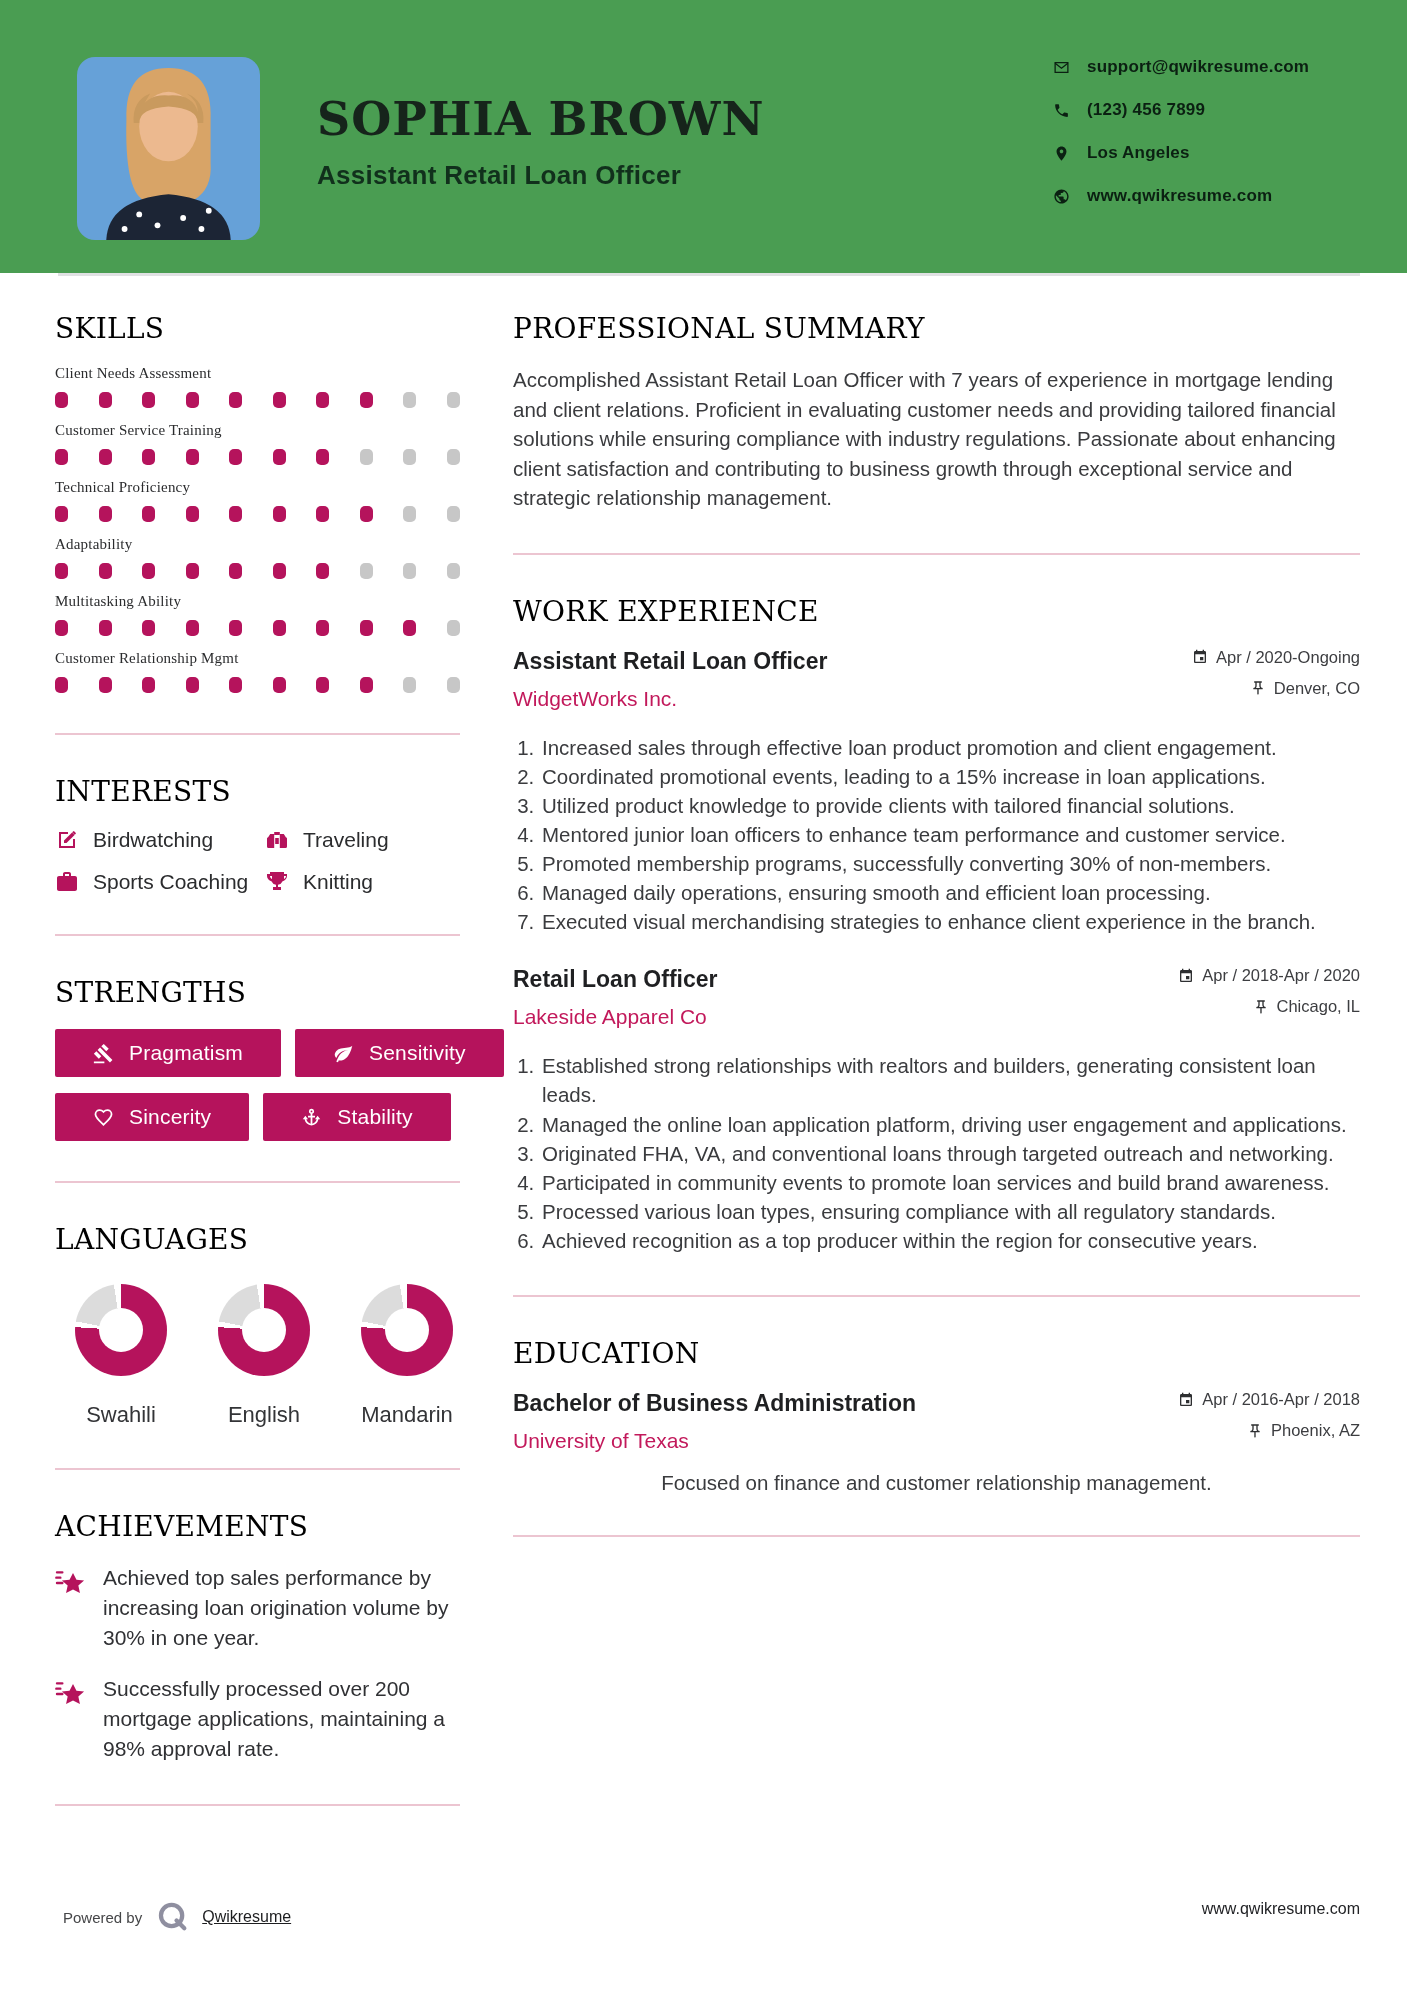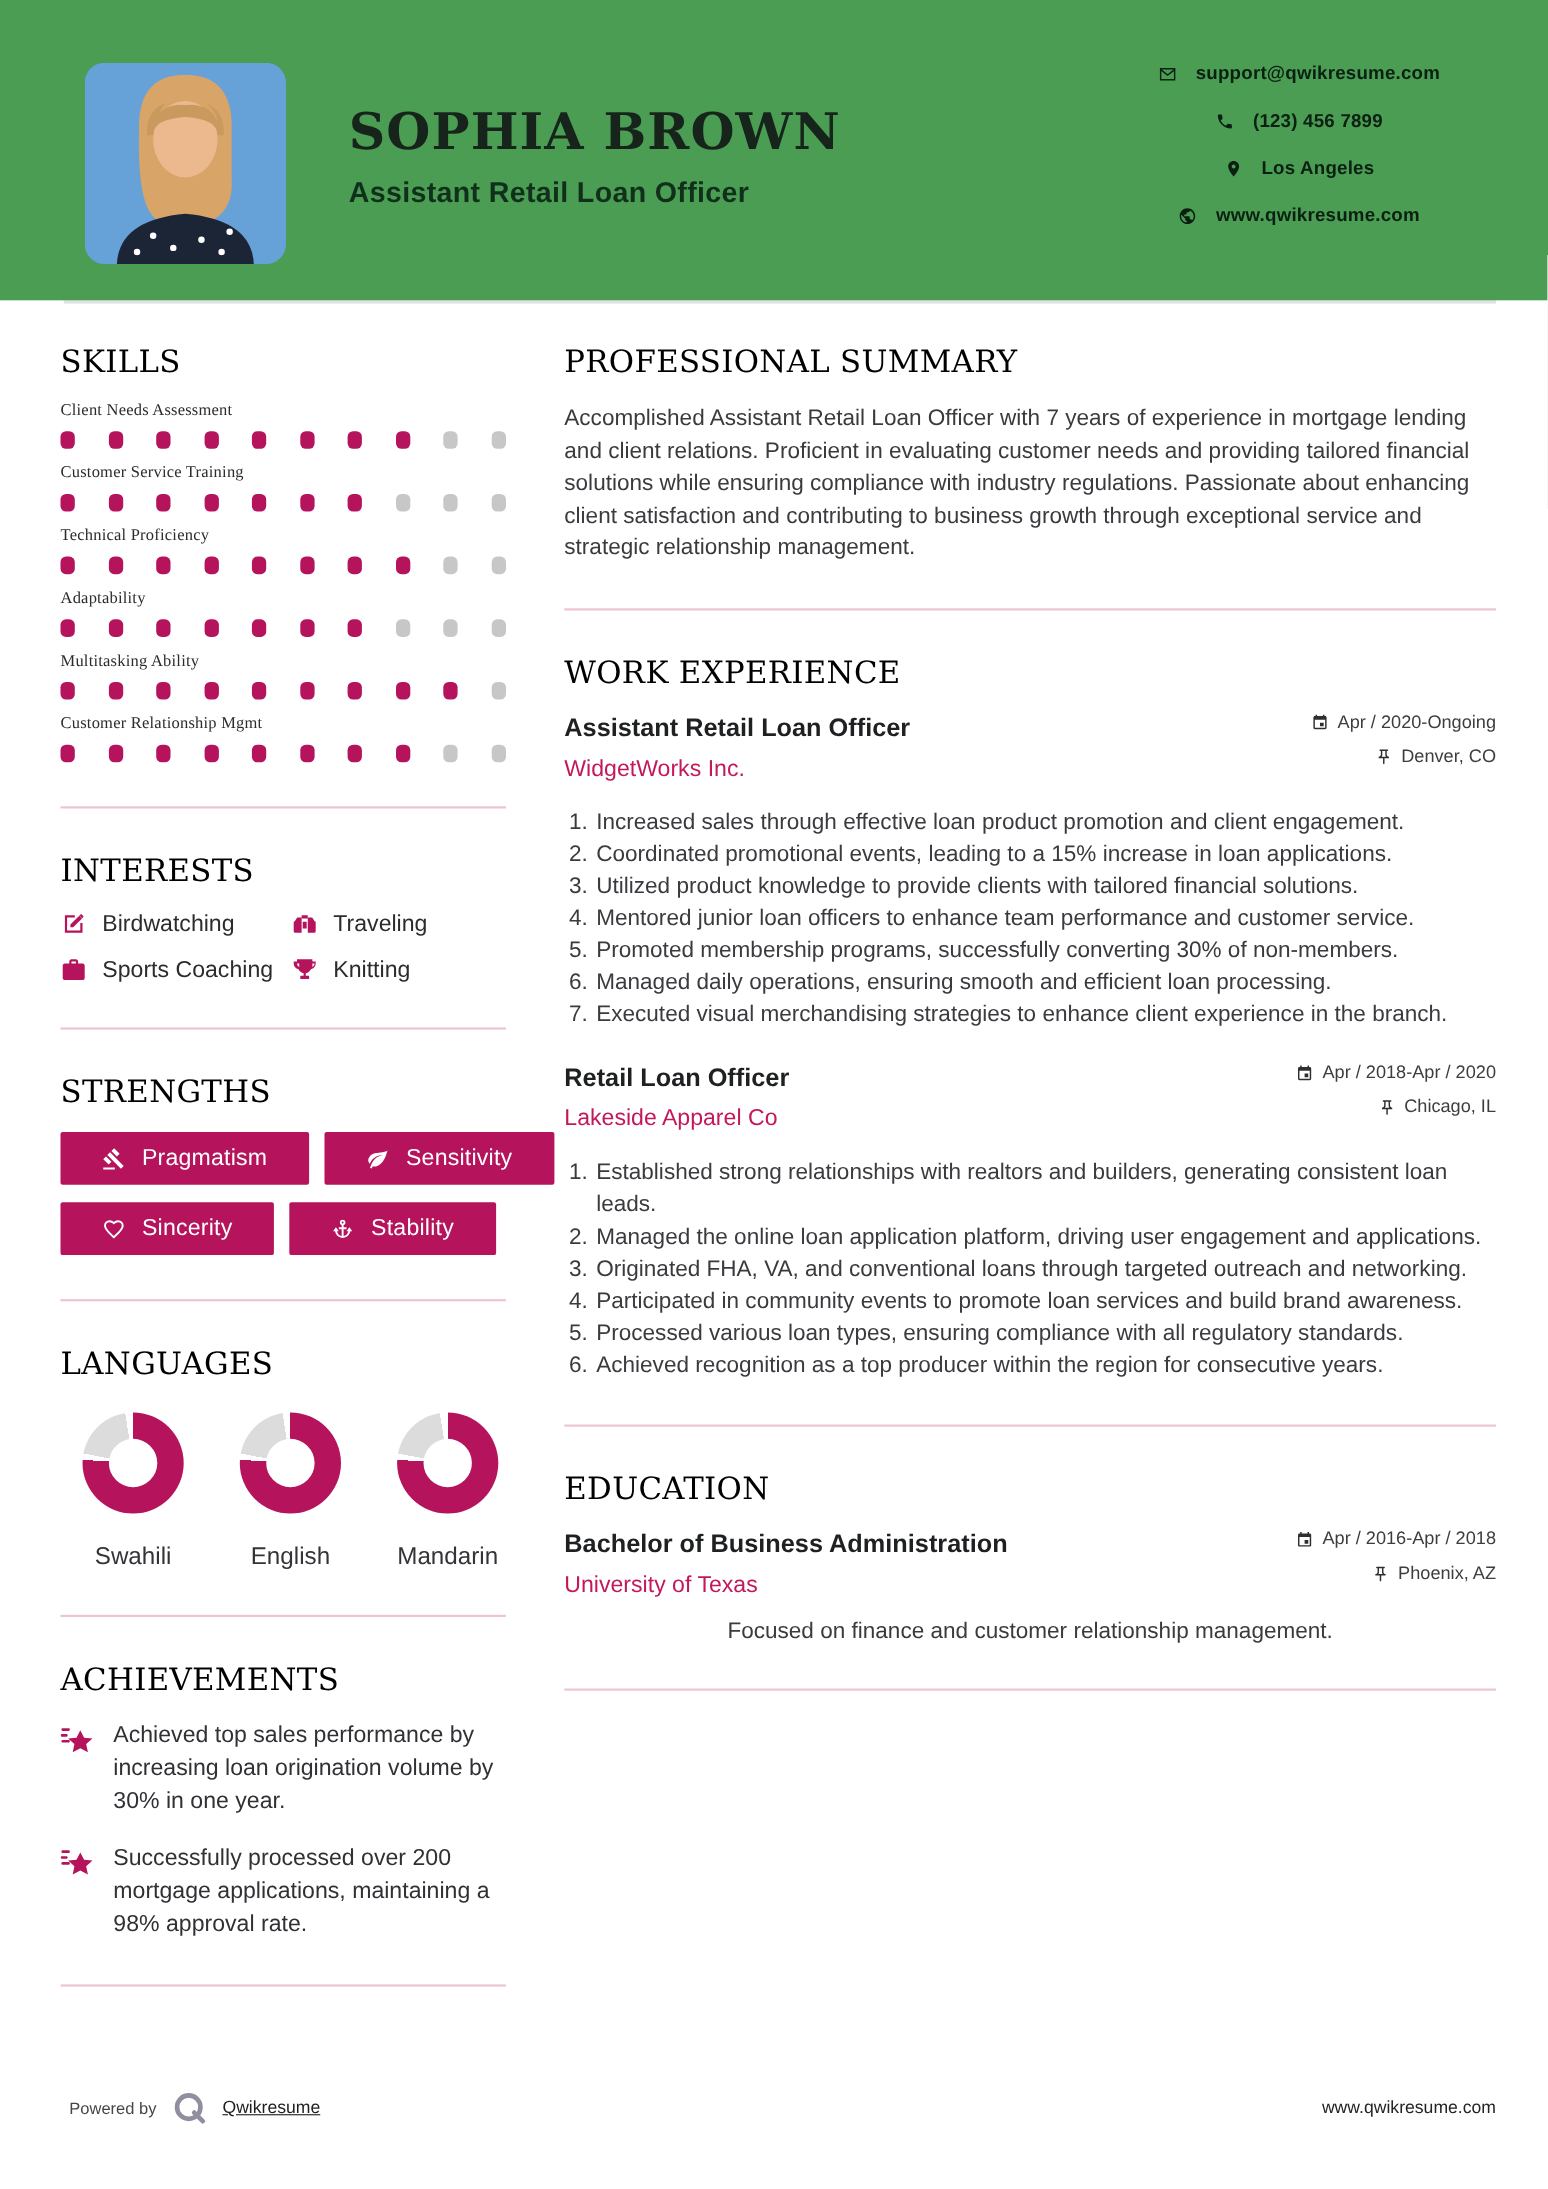--- a/index.html
+++ b/index.html
@@ -7,21 +7,21 @@
   .page { width:1407px; height:1990px; background:#ffffff; position:relative; margin:0 auto; overflow:hidden; }
 
   
   .header { height:273px; background:#4a9d52; position:relative; }
   .photo { position:absolute; left:77px; top:57px; width:183px; height:183px; border-radius:18px; overflow:hidden; }
   .photo svg { display:block; width:100%; height:100%; }
   .name-block { position:absolute; left:317px; top:92px; }
   .person-name { font-family:"DejaVu Serif", serif; font-weight:700; font-size:46px; letter-spacing:1px; color:#16241b; }
   .person-title { margin-top:14px; font-size:26px; font-weight:600; color:#11301c; letter-spacing:.3px; }
   .contacts { position:absolute; left:1053px; top:54px; }
-  .contact-row { display:flex; align-items:center; margin-bottom:17px; height:26px;justify-content:center; }
+  .contact-row { display:flex; align-items:center; margin-bottom:17px; height:26px; }
   .contact-row svg { width:17px; height:17px; color:#0b2012; flex:0 0 17px; }
   .contact-text { margin-left:17px; font-size:17px; font-weight:600; color:#0b2012; letter-spacing:.2px; }
   .header-rule { height:3px; background:#e0e1e3; margin:0 47px 0 58px; }
 
   
   .content { display:flex; padding:36px 47px 0 55px; }
   .col-left { width:405px; flex:0 0 405px; margin-right:53px; }
   .col-right { flex:1 1 auto; min-width:0; }
 
   h2.section-heading { font-family:"DejaVu Serif", serif; font-weight:400; font-size:28px; color:#000000; letter-spacing:.3px; margin-bottom:20px; }
@@ -65,21 +65,21 @@
   .entry-title { font-size:23px; font-weight:700; color:#1f2022; }
   .entry-company { font-size:21px; color:#c2195b; margin-top:12px; }
   .entry-meta { text-align:right; }
   .meta-row { display:flex; justify-content:flex-end; align-items:center; font-size:16.5px; color:#3c3d40; margin-bottom:12px; }
   .meta-row svg { width:16px; height:16px; margin-right:8px; color:#2e2f31; }
   .job ol { margin:22px 0 0 0; padding-left:27px; font-size:20.5px; line-height:1.42; color:#3a3b3e; }
   .job ol li { padding-left:2px; }
   .edu-desc { margin-top:18px; font-size:20.5px; color:#3a3b3e;text-align:center; }
 
   
-  .footer { position:absolute; left:63px; right:47px; bottom:56px; display:flex; justify-content:space-between; align-items:center; }
+  .footer { position:absolute; left:63px; right:47px; bottom:56px; display:flex; justify-content:space-between; }
   .footer-left { display:flex; align-items:center; }
   .powered-by { font-size:15px; color:#454648; }
   .q-logo { width:34px; height:34px; margin:0 12px 0 14px; }
   .brand-link { font-size:16px; color:#1d1e20; text-decoration:underline; font-weight:500; }
   .footer-site { font-size:16px; color:#222326; }
 </style>
 </head>
 <body>
 
 <div class="page">

